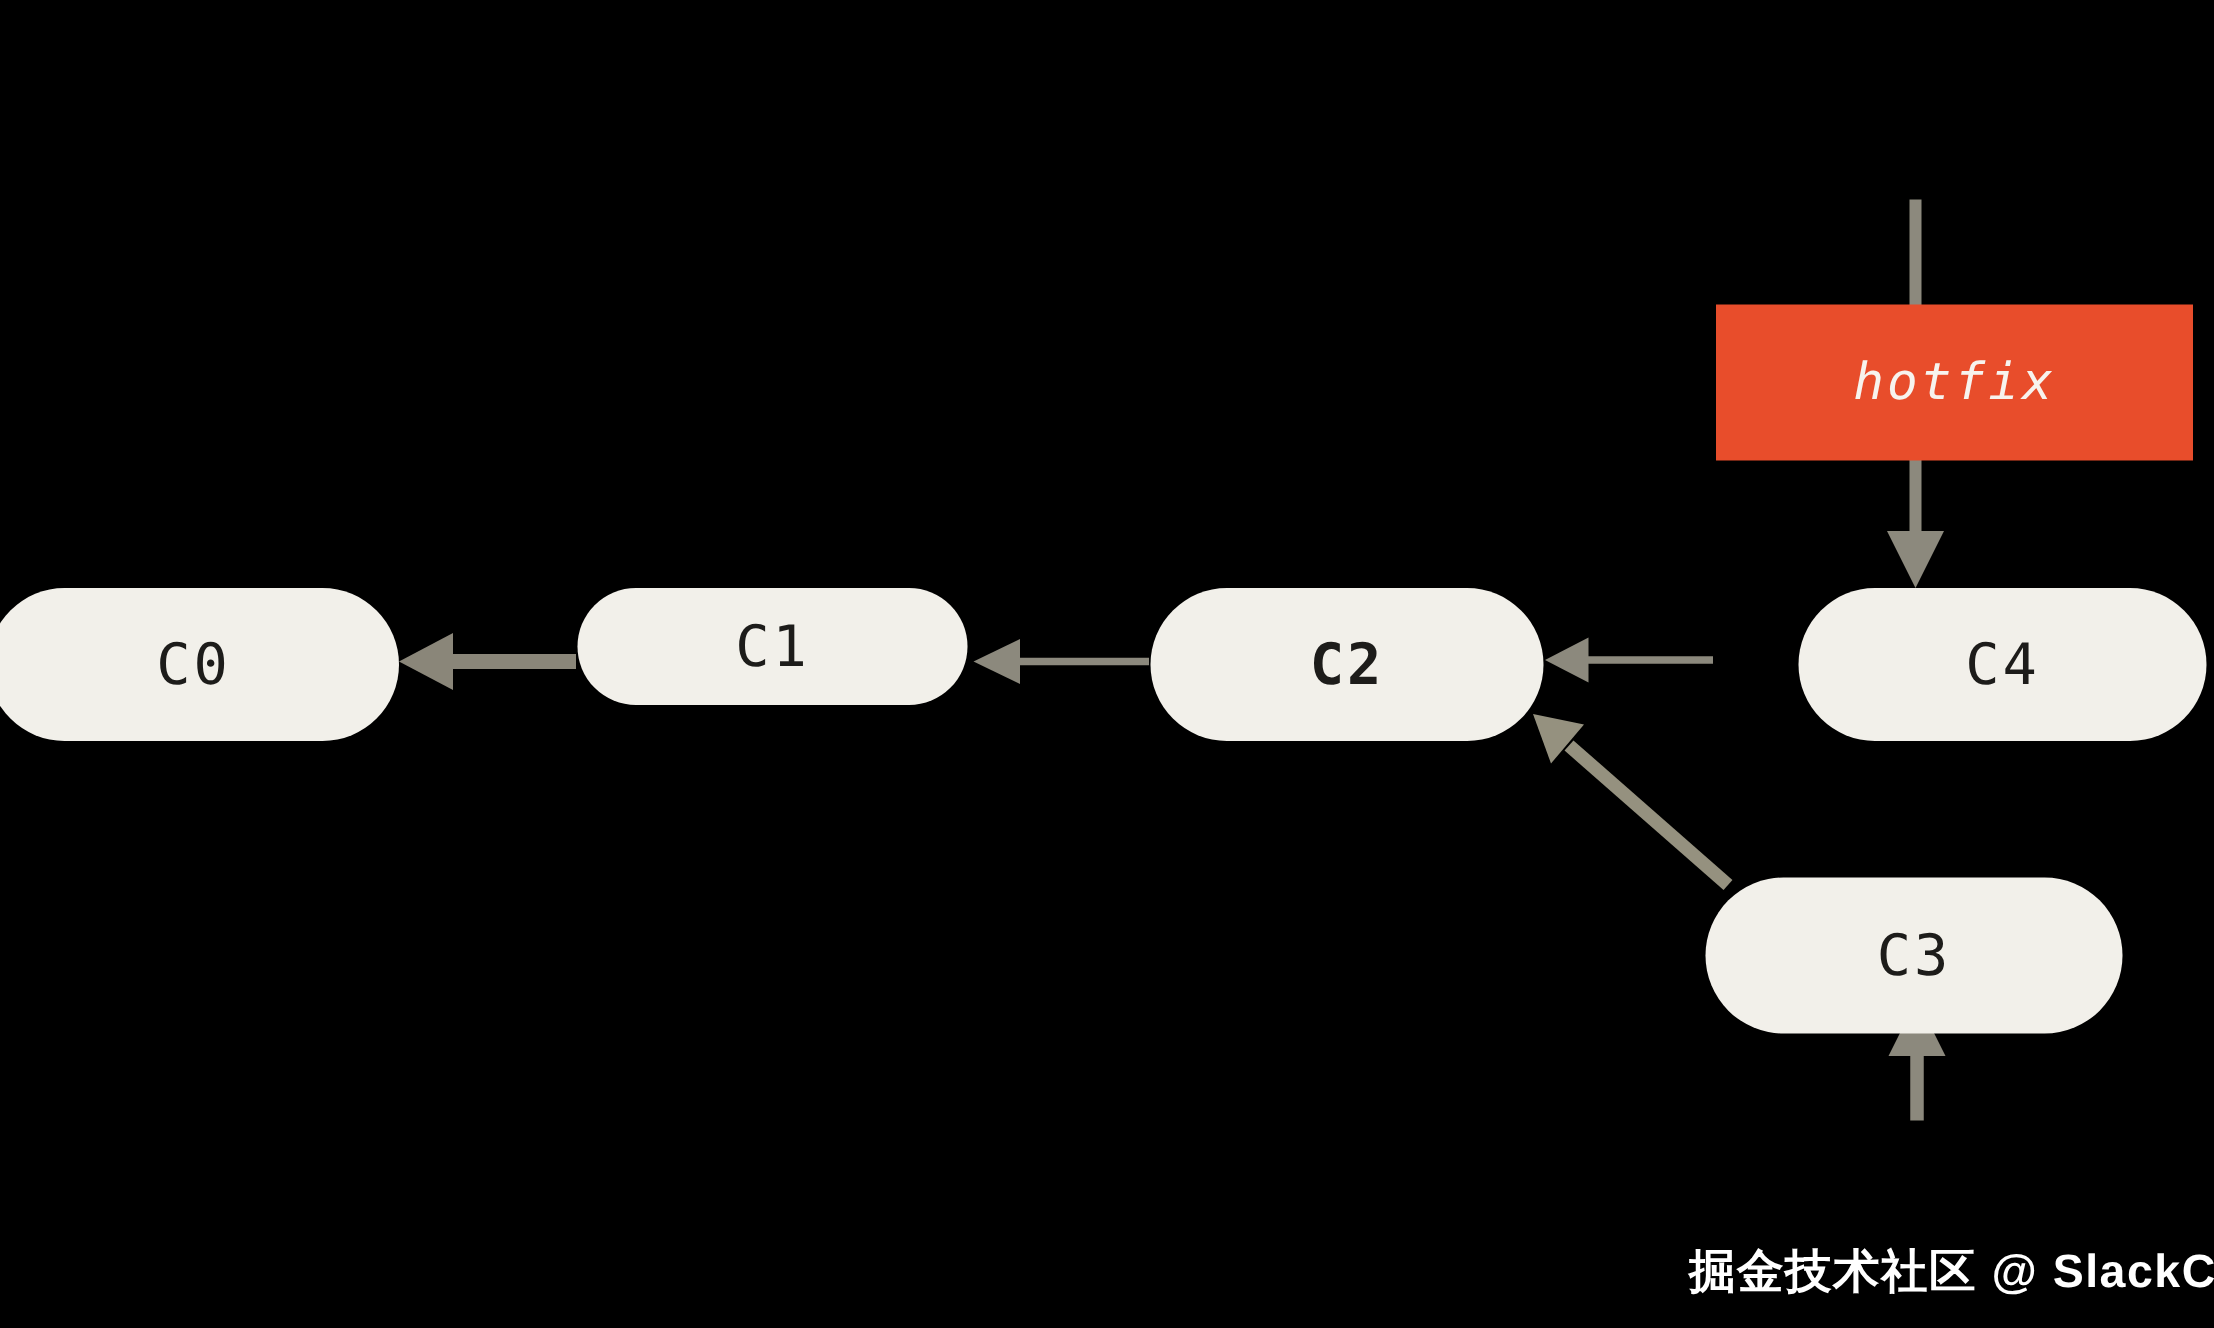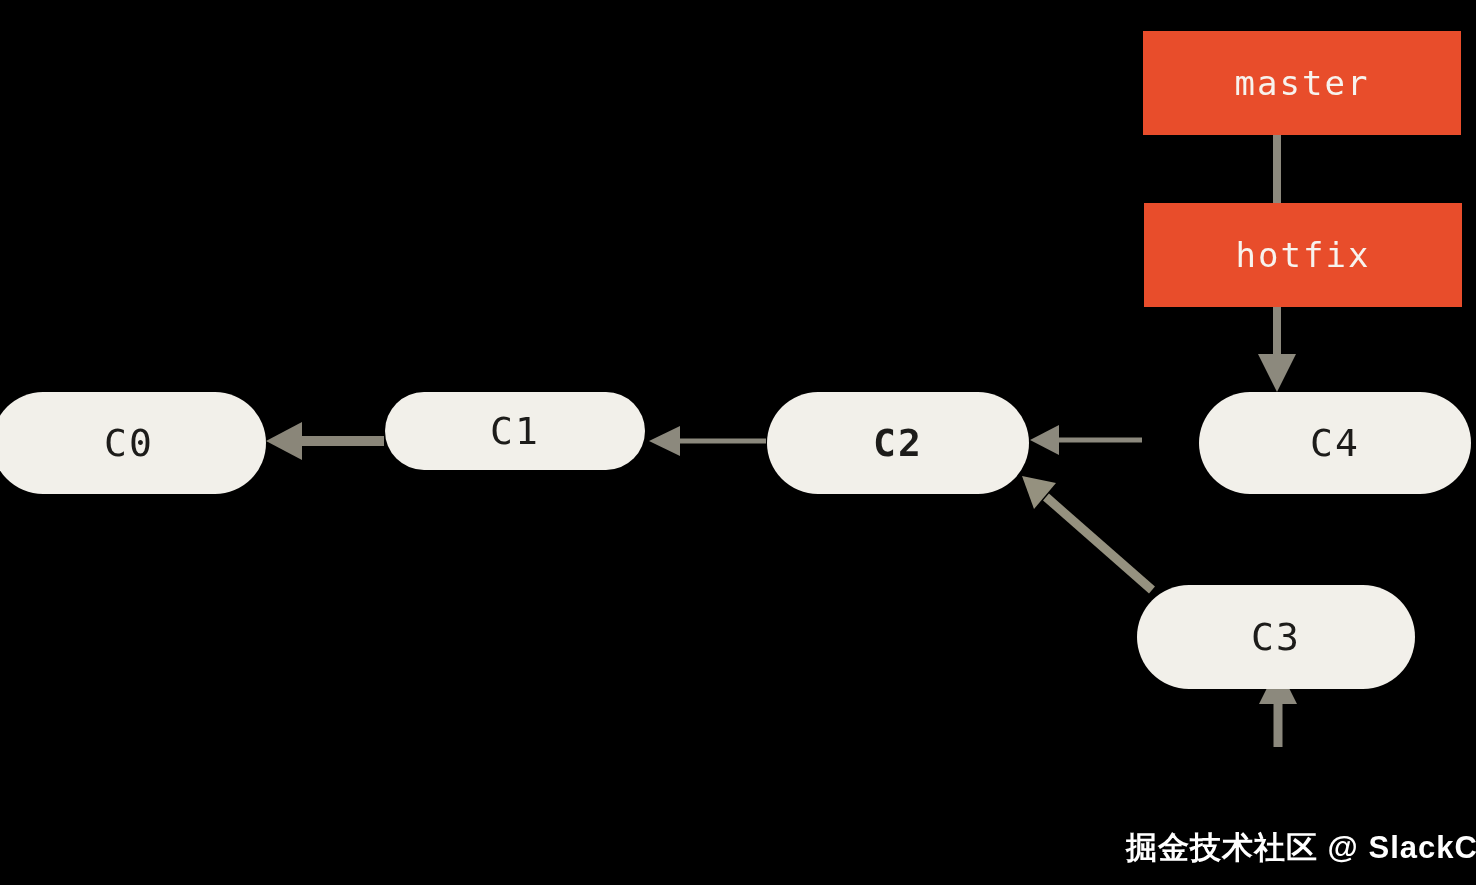--- a/index.html
+++ b/index.html
@@ -17,21 +17,21 @@
     position:absolute;background:#E84D2B;
     display:flex;align-items:center;justify-content:center;
     font-size:34px;color:#F7F3EE;letter-spacing:2px;
   }
   #node-c0{left:-8px;top:392px;width:274px;height:102px;}
   #node-c1{left:385px;top:392px;width:260px;height:78px;}
   #node-c2{left:767px;top:392px;width:262px;height:102px;font-weight:bold;}
   #node-c4{left:1199px;top:392px;width:272px;height:102px;}
   #node-c3{left:1137px;top:585px;width:278px;height:104px;}
   #branch-master{left:1143px;top:31px;width:318px;height:104px;}
-  #branch-hotfix{left:1144px;top:203px;width:318px;height:104px;}
+  #branch-hotfix{left:1144px;top:203px;width:318px;height:104px;font-style:italic;}
   #branch-iss53{left:1147px;top:745px;width:309px;height:104px;}
   .watermark{
     position:absolute;left:1126px;top:827px;white-space:nowrap;
     font-family:"Liberation Sans","DejaVu Sans",sans-serif;font-weight:bold;
     font-size:31px;color:#FFFFFF;letter-spacing:1px;
     text-shadow:2px 4px 3px rgba(0,0,0,0.9), 0 2px 1px rgba(0,0,0,0.8);
   }
 </style>
 </head>
 <body>
@@ -84,22 +84,19 @@
   <div class="commit" id="node-c2">
     <span>C2</span>
   </div>
   <div class="commit" id="node-c4">
     <span>C4</span>
   </div>
   <div class="commit" id="node-c3">
     <span>C3</span>
   </div>
 
-  <div class="branch" id="branch-master">
-    <span>master</span>
-  </div>
   <div class="branch" id="branch-hotfix">
     <span>hotfix</span>
   </div>
 
   <div class="watermark">掘金技术社区 @ SlackClimb</div>
 
 </div>
 
 </body></html>

